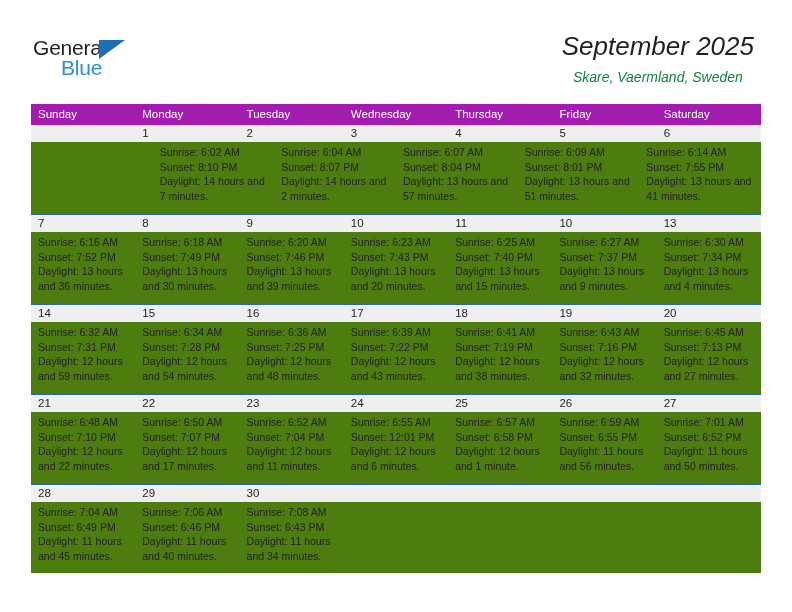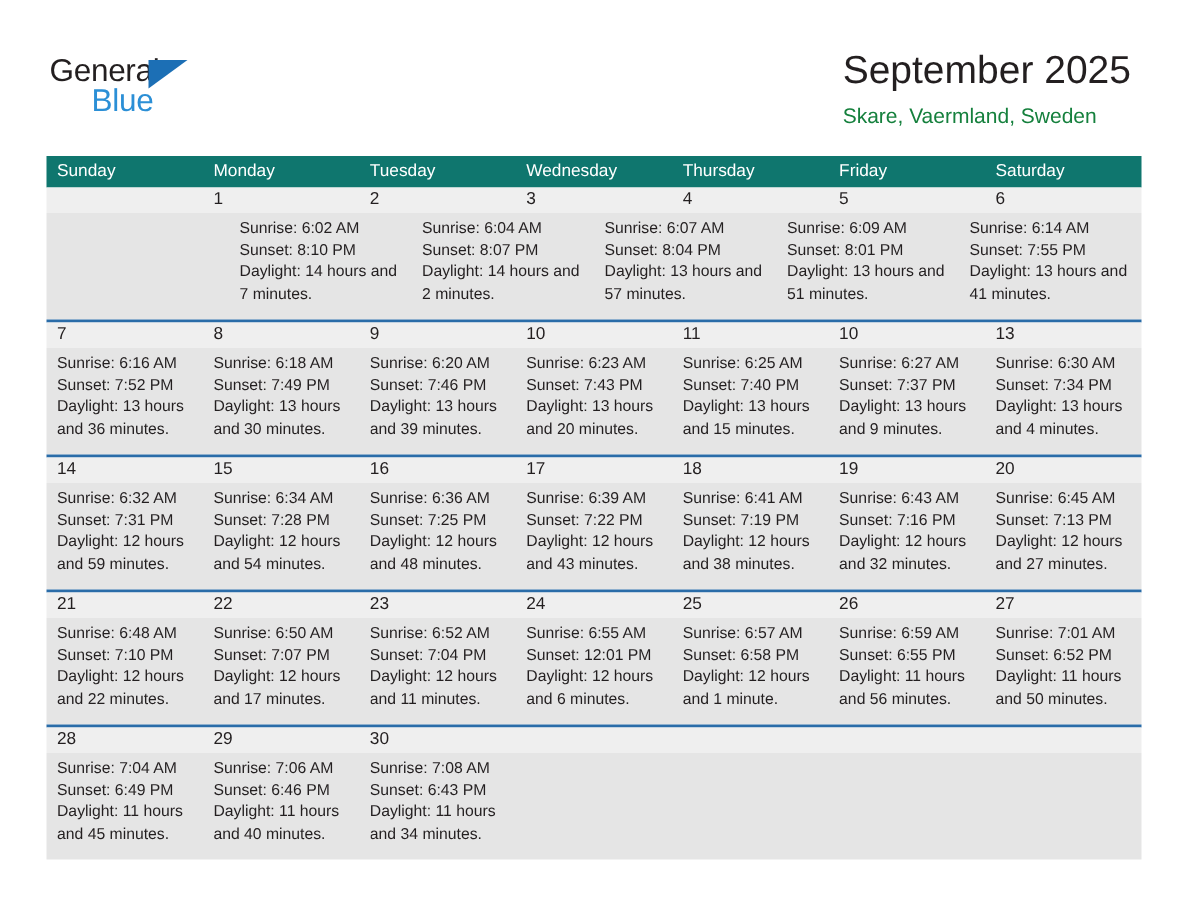--- a/index.html
+++ b/index.html
@@ -63,21 +63,22 @@
     letter-spacing: -0.2px;
     color: #2b8fd6;
     line-height: 23px;
     white-space: nowrap;
   }
 
   .title-block {
     position: absolute;
     right: 38px;
     top: 30px;
-    text-align: left;
+    text-align: center;
+    font-style: italic;
   }
   .cal-title {
     font-size: 26px;
     color: #231f20;
     line-height: 32px;
     white-space: nowrap;
   }
   .cal-subtitle {
     margin-top: 6px;
     font-size: 14px;
@@ -88,21 +89,21 @@
 
   
   .calendar {
     position: absolute;
     left: 31px;
     top: 104px;
     width: 730px;
   }
   .weekdays {
     display: flex;
-    background: #0f766e;
+    background: #a21caf;
     height: 21px;
   }
   .weekday {
     flex: 1 1 0;
     box-sizing: border-box;
     padding-left: 7px;
     font-size: 11.5px;
     line-height: 21px;
     color: #ffffff;
     white-space: nowrap;
@@ -115,21 +116,21 @@
   .week:first-of-type {
     border-top: none;
   }
   .week-dates {
     display: flex;
     background: #efefef;
     height: 17px;
   }
   .week-body {
     display: flex;
-    background: #e5e5e5;
+    background: #4d7c0f;
     height: 71px;
   }
   .datecell {
     flex: 1 1 0;
     box-sizing: border-box;
     padding-left: 7px;
     font-size: 11.5px;
     line-height: 17px;
     color: #231f20;
   }

